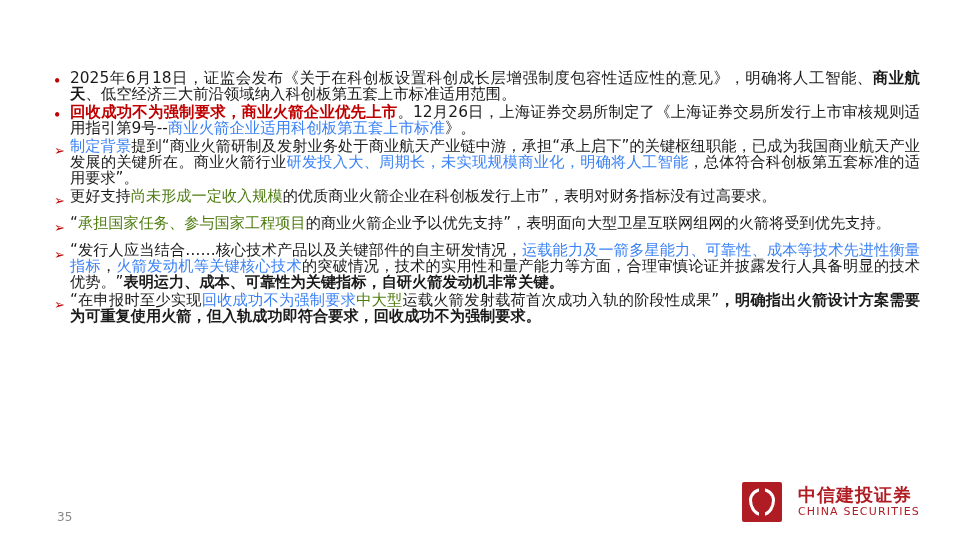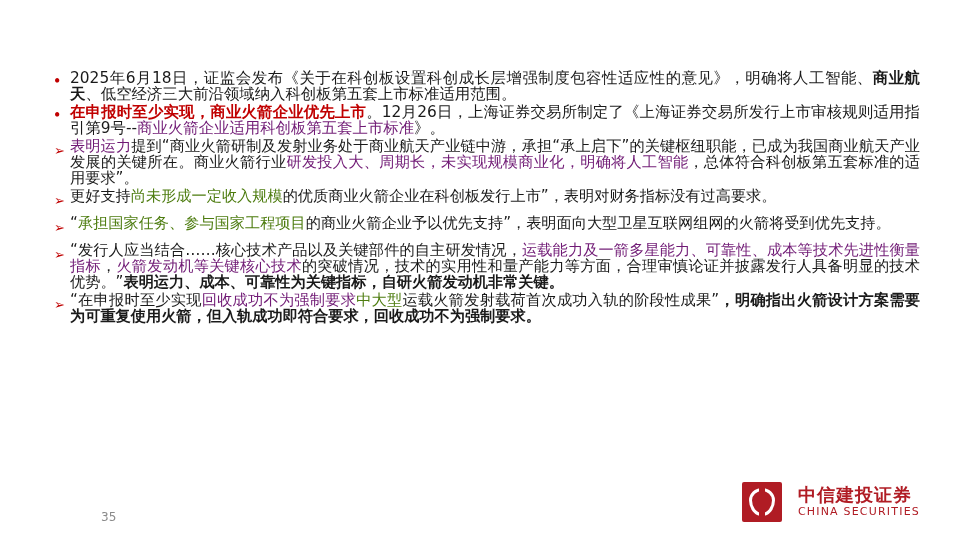--- a/index.html
+++ b/index.html
@@ -75,34 +75,33 @@
   }
   .bullet .btext {
     flex: 1 1 auto;
     font-size: 15.2px;
     line-height: 16px;
     color: #1a1a1a;
     text-align: justify;
     font-family: "DejaVu Sans", sans-serif;
   }
   .b1 .btext { font-size: 15.4px; }
-  .red { color: #701a75; }
+  .red { color: #3b82f6; }
   .blue { color: #4d7c0f; }
   .redb { color: #c00000; font-weight: bold; }
   .blk-b { color: #1a1a1a; font-weight: bold; }
 
   
   .page-num {
     position: absolute;
     left: 57px;
     bottom: 16px;
     font-size: 12px;
     color: #8a8a8a;
     font-family: "DejaVu Sans", sans-serif;
-    margin-left: 44px;
   }
   
   .logo {
     position: absolute;
     right: 40px;
     bottom: 18px;
     display: flex;
     align-items: center;
     gap: 16px;
   }
@@ -154,25 +153,25 @@
 <div class="slide">
 
 
   <div class="content">
     <div class="bullet b1">
       <span class="marker dot">•</span>
       <span class="btext" id="t0"><span>2025年6月18日，证监会发布《关于在科创板设置科创成长层增强制度包容性适应性的意见》，明确将人工智能、</span><span class="blk-b">商业航天</span><span>、低空经济三大前沿领域纳入科创板第五套上市标准适用范围。</span></span>
     </div>
     <div class="bullet b1">
       <span class="marker dot">•</span>
-      <span class="btext" id="t1"><span class="redb">在申报时至少实现，商业火箭企业优先上市</span><span>。12月26日，上海证券交易所制定了《上海证券交易所发行上市审核规则适用指引第9号--</span><span class="red">商业火箭企业适用科创板第五套上市标准</span><span>》。</span></span>
+      <span class="btext" id="t1"><span class="redb">回收成功不为强制要求，商业火箭企业优先上市</span><span>。12月26日，上海证券交易所制定了《上海证券交易所发行上市审核规则适用指引第9号--</span><span class="red">商业火箭企业适用科创板第五套上市标准</span><span>》。</span></span>
     </div>
     <div class="bullet">
       <span class="marker arrow">➢</span>
-      <span class="btext" id="t2"><span class="red">表明运力</span><span>提到“商业火箭研制及发射业务处于商业航天产业链中游，承担“承上启下”的关键枢纽职能，已成为我国商业航天产业发展的关键所在。商业火箭行业</span><span class="red">研发投入大、周期长，未实现规模商业化，明确将人工智能</span><span>，总体符合科创板第五套标准的适用要求”。</span></span>
+      <span class="btext" id="t2"><span class="red">制定背景</span><span>提到“商业火箭研制及发射业务处于商业航天产业链中游，承担“承上启下”的关键枢纽职能，已成为我国商业航天产业发展的关键所在。商业火箭行业</span><span class="red">研发投入大、周期长，未实现规模商业化，明确将人工智能</span><span>，总体符合科创板第五套标准的适用要求”。</span></span>
     </div>
     <div class="bullet">
       <span class="marker arrow">➢</span>
       <span class="btext" id="t3"><span>更好支持</span><span class="blue">尚未形成一定收入规模</span><span>的优质商业火箭企业在科创板发行上市”，表明对财务指标没有过高要求。</span></span>
     </div>
     <div class="bullet">
       <span class="marker arrow">➢</span>
       <span class="btext" id="t4"><span>“</span><span class="blue">承担国家任务、参与国家工程项目</span><span>的商业火箭企业予以优先支持”，表明面向大型卫星互联网组网的火箭将受到优先支持。</span></span>
     </div>
     <div class="bullet">

